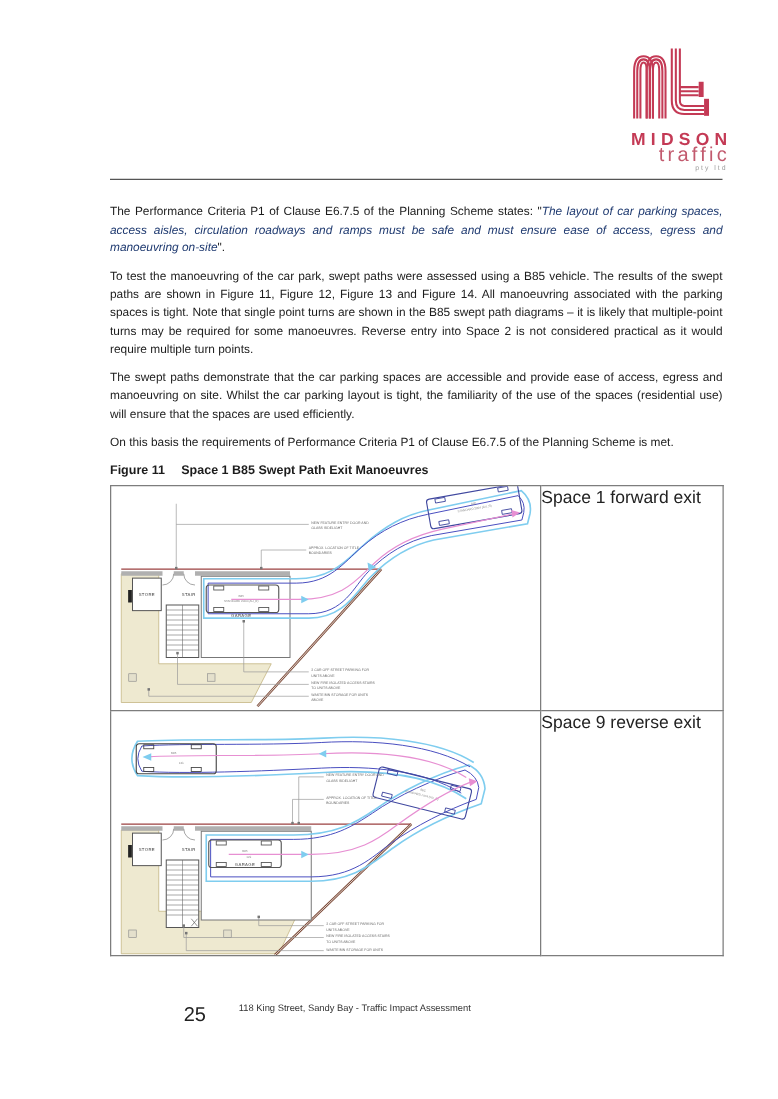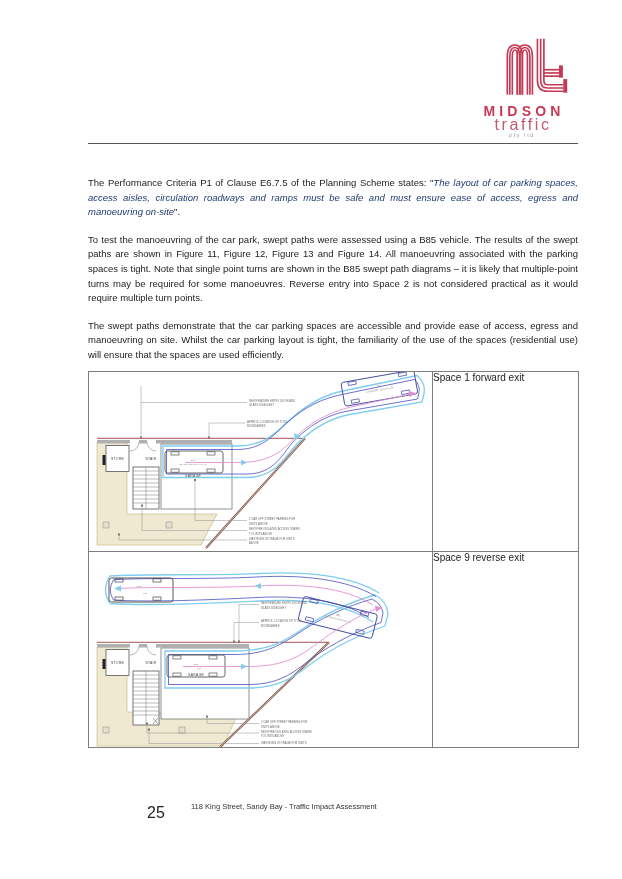--- a/index.html
+++ b/index.html
@@ -1,38 +1,38 @@
 <!DOCTYPE html>
 <html><head>
 <meta charset="utf-8">
 <style>
   html,body{margin:0;padding:0;background:#ffffff;}
   body{width:622px;height:879px;position:relative;overflow:hidden;
        font-family:"Liberation Sans",sans-serif;color:#1c1c1c;}
 
   
-  .logo-block{position:absolute;top:36px;right:40px;width:120px;text-align:center;}
+  .logo-block{position:absolute;top:36px;right:40px;width:120px;text-align:right;}
   .logo-icon{display:block;margin:0 10px 2px auto;}
   .logo-brand{font-size:14px;font-weight:600;letter-spacing:4.2px;color:#c43a55;line-height:14px;margin-right:-4px;}
   .logo-division{font-size:16px;letter-spacing:2.6px;color:#c25a6e;line-height:12px;margin-top:1px;margin-right:-2px;}
   .logo-suffix{font-size:5.5px;letter-spacing:1.6px;color:#9a9a9a;line-height:7px;margin-top:1px;}
   .header-rule{position:absolute;top:143px;left:88px;width:490px;height:1px;background:#555;}
 
   
   .content{position:absolute;top:163px;left:88px;width:490px;}
-  .content p{margin:13px 0 8px 0;font-size:9.5px;line-height:14.6px;text-align:justify;}
+  .content p{margin:0 0 8px 0;font-size:9.5px;line-height:14.6px;text-align:justify;}
   .quote{color:#1f3a70;font-style:italic;}
   .fig-caption{margin:7px 0 4px 0;font-size:10px;font-weight:bold;line-height:14px;}
   .fig-caption .cap-label{display:inline-block;width:57px;}
 
   
   table.fig{border-collapse:collapse;width:490px;table-layout:fixed;}
   table.fig td{border:1px solid #7d7d7d;vertical-align:top;padding:0;}
   td.diagram-cell{width:343px;}
-  td.label-cell{width:145px;padding:5px 8px;font-size:10px;color:#222;margin-left:48px;}
+  td.label-cell{width:145px;padding:5px 8px;font-size:14px;color:#222;margin-left:48px;}
   .diag{display:block;background:#fff;}
   .diag text{font-family:"Liberation Sans",sans-serif;}
   .ann{fill:#6b6b6b;font-size:2.8px;}
   .room{fill:#444;font-size:3.4px;letter-spacing:.3px;}
   .veh{fill:#8a8a8a;font-size:2.4px;}
 
   
   .footer-page{position:absolute;top:804px;left:147px;font-size:16px;color:#222;}
   .footer-doc{position:absolute;top:802px;left:191px;font-size:7.5px;color:#333;}
 </style>
@@ -65,21 +65,25 @@
 <div class="header-rule"></div>
 
 <div class="content">
 
   <p><span>The Performance Criteria P1 of Clause E6.7.5 of the Planning Scheme states: "</span><span class="quote">The layout of car parking spaces, access aisles, circulation roadways and ramps must be safe and must ensure ease of access, egress and manoeuvring on-site</span><span>".</span></p>
 
   <p>To test the manoeuvring of the car park, swept paths were assessed using a B85 vehicle.  The results of the swept paths are shown in Figure 11, Figure 12, Figure 13 and Figure 14.  All manoeuvring associated with the parking spaces is tight.  Note that single point turns are shown in the B85 swept path diagrams – it is likely that multiple-point turns may be required for some manoeuvres.  Reverse entry into Space 2 is not considered practical as it would require multiple turn points.</p>
 
   <p>The swept paths demonstrate that the car parking spaces are accessible and provide ease of access, egress and manoeuvring on site.  Whilst the car parking layout is tight, the familiarity of the use of the spaces (residential use) will ensure that the spaces are used efficiently.</p>
 
-
+  <p>On this basis the requirements of Performance Criteria P1 of Clause E6.7.5 of the Planning Scheme is met.</p>
+
+  <div class="fig-caption">
+    <span class="cap-label">Figure 11</span><span>Space 1 B85 Swept Path Exit Manoeuvres</span>
+  </div>
 
   <table class="fig">
     <tbody>
         <tr>
       <td class="diagram-cell">
 
         <svg class="diag" width="341" height="179" viewBox="0 0 341 179">
           <g>
             <polygon points="8,70 38,70 38,142 128,142 112,173 8,173" fill="#eee9d0" stroke="#c2b27c" stroke-width="0.6"></polygon>
             <rect x="14" y="150" width="6" height="6" fill="#e4e0cc" stroke="#8a8a8a" stroke-width="0.5"></rect>

